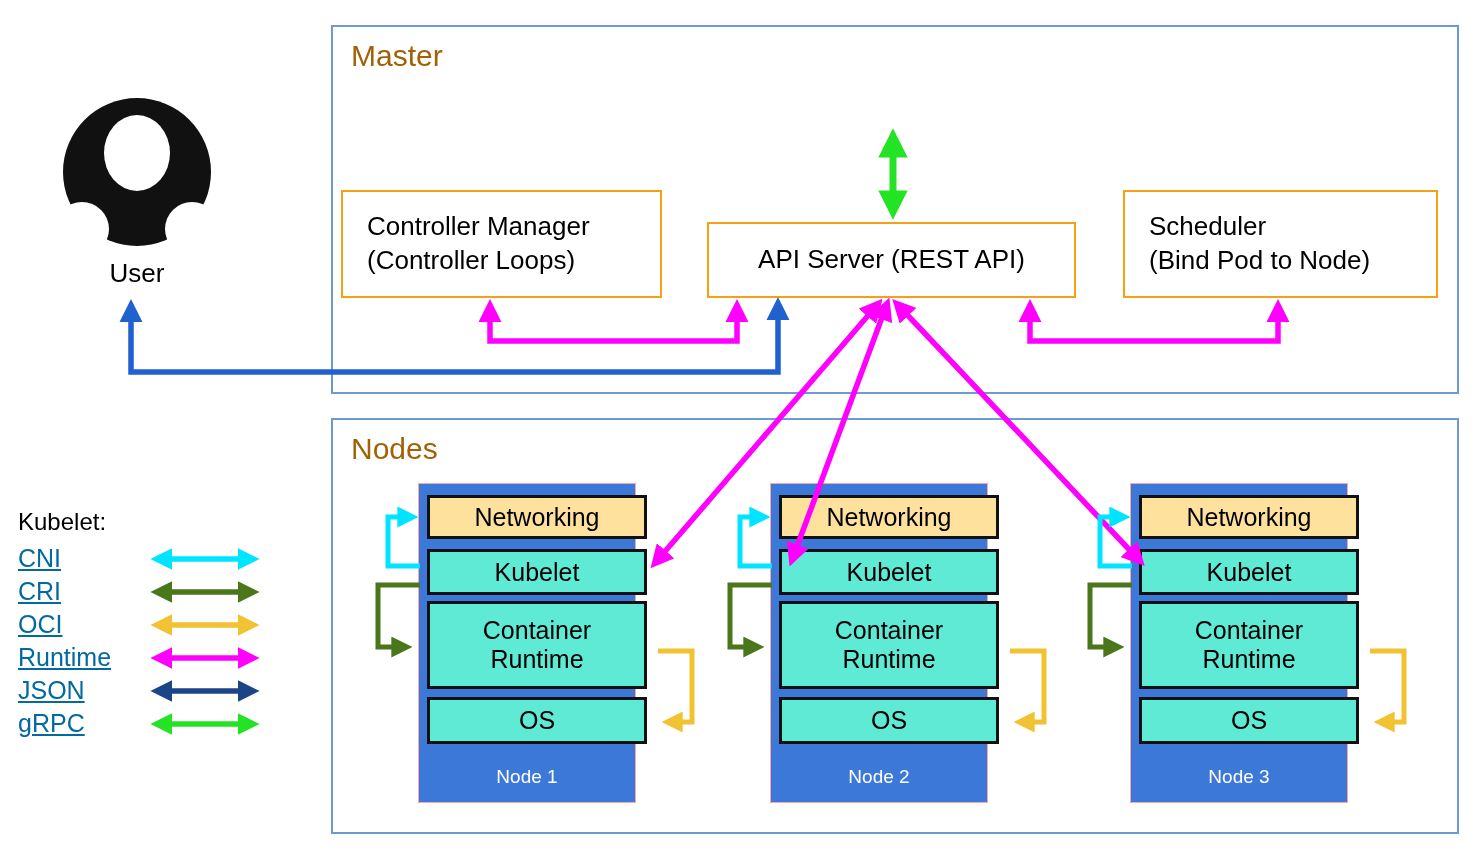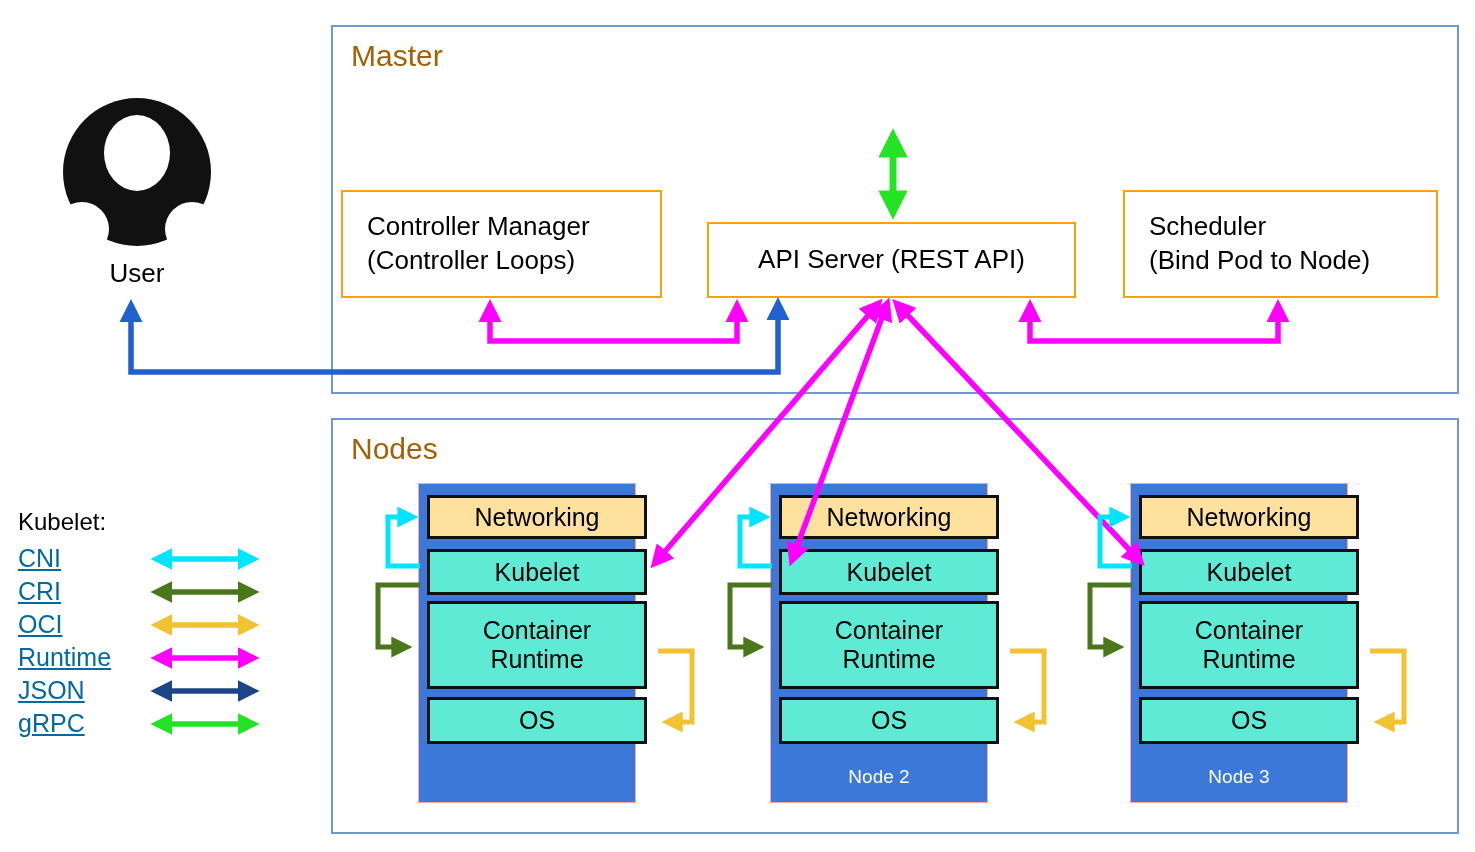--- a/index.html
+++ b/index.html
@@ -68,20 +68,21 @@
       </div>
     <div class="layer kubelet">
         <span>Kubelet</span>
       </div>
     <div class="layer runtime">
         <span>Container Runtime</span>
       </div>
     <div class="layer os">
         <span>OS</span>
       </div>
+    <div class="node-label">Node 1</div>
   </div>
 
   <div class="node" id="node2">
     <div class="layer networking">
         <span>Networking</span>
       </div>
     <div class="layer kubelet">
         <span>Kubelet</span>
       </div>
     <div class="layer runtime">

